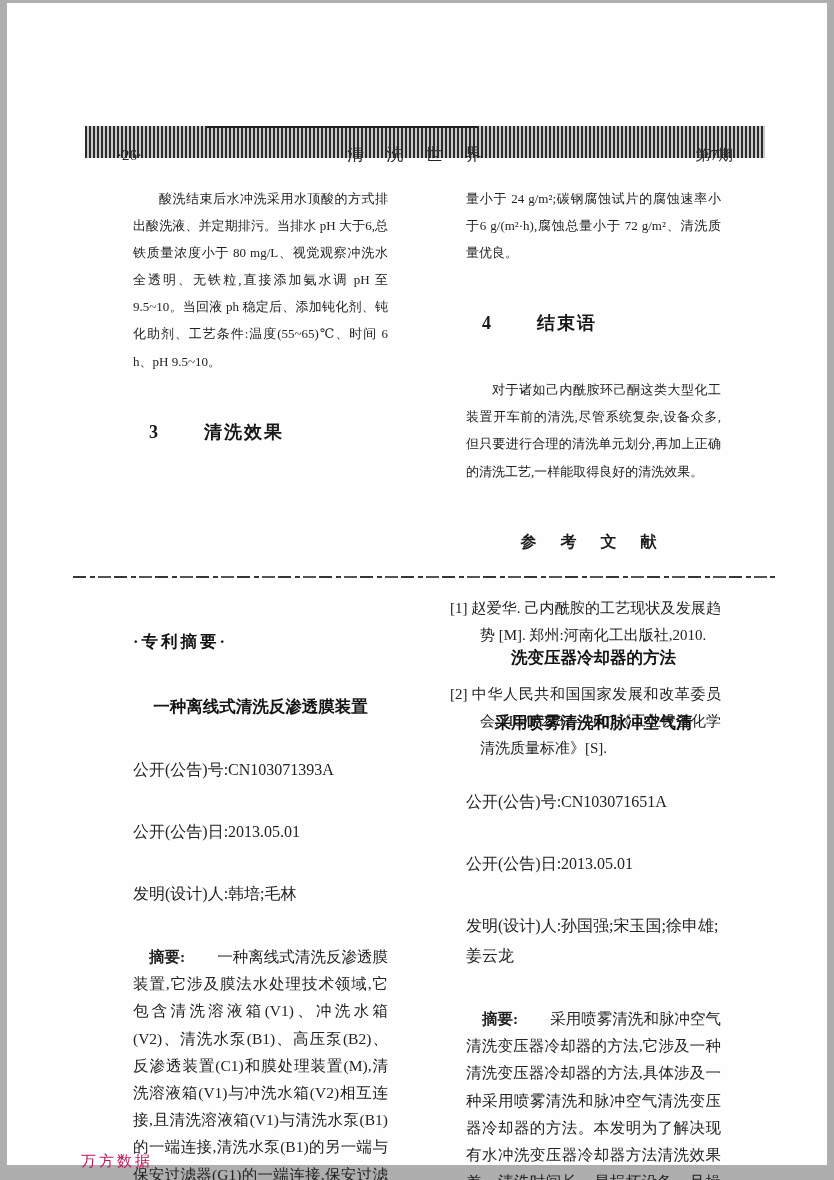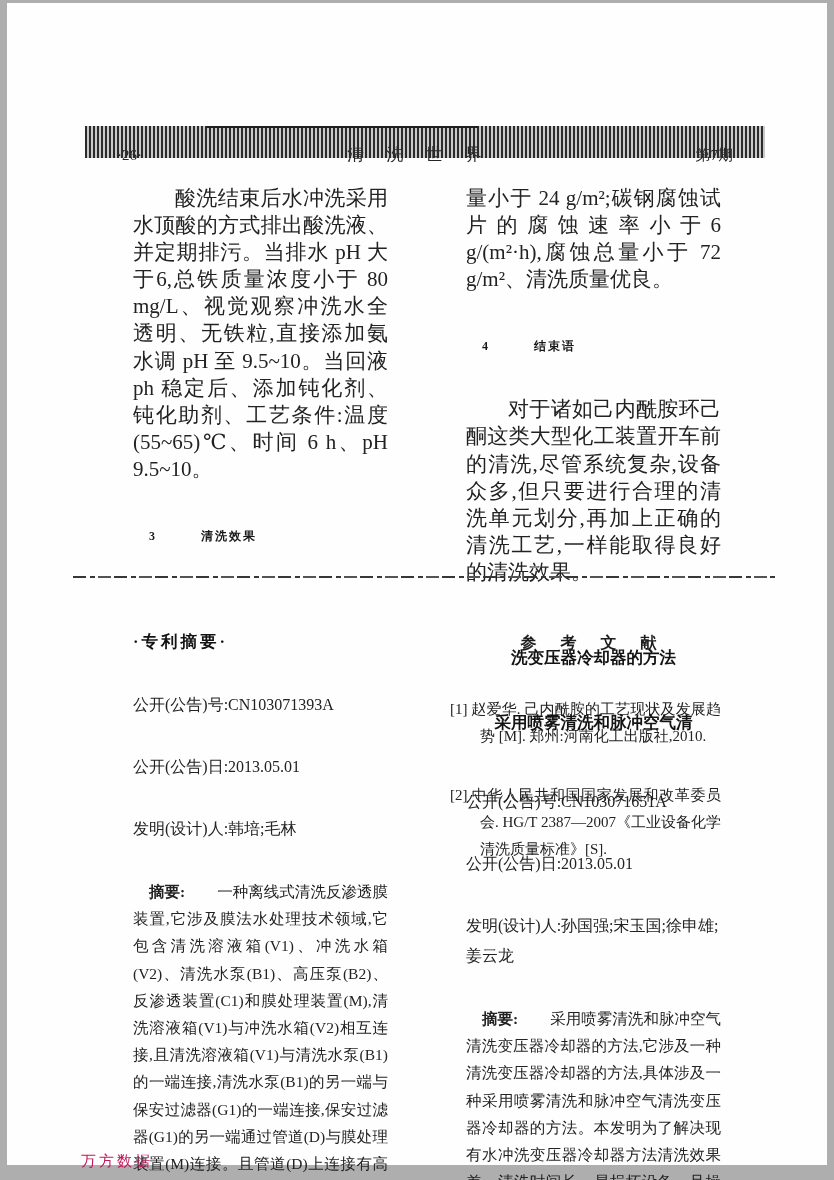--- a/index.html
+++ b/index.html
@@ -38,26 +38,26 @@
     height: 1.6px; background: #222;
   }
   
   .cols {
     position: absolute; left: 78px; right: 58px;
     display: flex; gap: 14px;
   }
   .article-cols { top: 134px; height: 438px; }
   .col { width: 50%; }
   .body-text {
-    font-size: 21px; line-height: 27.1px;
+    font-size: 13px; line-height: 27.1px;
     text-align: justify; color: #242424;
   }
   .indent { text-indent: 2em; }
   .sec-heading {
-    font-weight: bold; font-size: 12px; letter-spacing: 2px;
+    font-weight: bold; font-size: 18px; letter-spacing: 2px;
     margin: 13px 0 9px 0; color: #1a1a1a;
   }
   .sec-heading .sec-no { margin-right: 14px; letter-spacing: 0; }
   .refs-heading {
     font-weight: bold; font-size: 16px; text-align: center;
     letter-spacing: 10px; margin: 15px 0 10px 0;
   }
   .ref-item {
     font-size: 15px; line-height: 27.1px; text-align: justify;
     padding-left: 2em; text-indent: -2em; color: #242424;
@@ -127,20 +127,21 @@
         <p class="ref-item">[1] 赵爱华. 己内酰胺的工艺现状及发展趋势 [M]. 郑州:河南化工出版社,2010.</p>
         <p class="ref-item">[2] 中华人民共和国国家发展和改革委员会. HG/T 2387—2007《工业设备化学清洗质量标准》[S].</p>
       </div>
     </div>
 
     <div class="section-divider"></div>
 
     <div class="cols patent-cols">
       <div class="col">
         <div class="patent-label">·专利摘要·</div>
+        <div class="patent-title">一种离线式清洗反渗透膜装置</div>
         <p class="patent-meta">公开(公告)号:CN103071393A</p>
         <p class="patent-meta">公开(公告)日:2013.05.01</p>
         <p class="patent-meta">发明(设计)人:韩培;毛林</p>
         <p class="patent-abstract"><span class="abstract-label">摘要:</span><span>一种离线式清洗反渗透膜装置,它涉及膜法水处理技术领域,它包含清洗溶液箱(V1)、冲洗水箱(V2)、清洗水泵(B1)、高压泵(B2)、反渗透装置(C1)和膜处理装置(M),清洗溶液箱(V1)与冲洗水箱(V2)相互连接,且清洗溶液箱(V1)与清洗水泵(B1)的一端连接,清洗水泵(B1)的另一端与保安过滤器(G1)的一端连接,保安过滤器(G1)的另一端通过管道(D)与膜处理装置(M)连接。且管道(D)上连接有高压泵(B2)。它具有成本低、清洗效果好、操作简单、适应范围广、功能齐全,根据不同的污染情况,对症下药,可以使用不同的清洗药剂,无需在线清洗,从而避免因药剂的原因而造成反渗透膜的再次污染的发生。</span></p>
       </div>
       <div class="col">
         <div class="patent-title">
           <div>洗变压器冷却器的方法</div>
           <div>采用喷雾清洗和脉冲空气清</div>
         </div>

